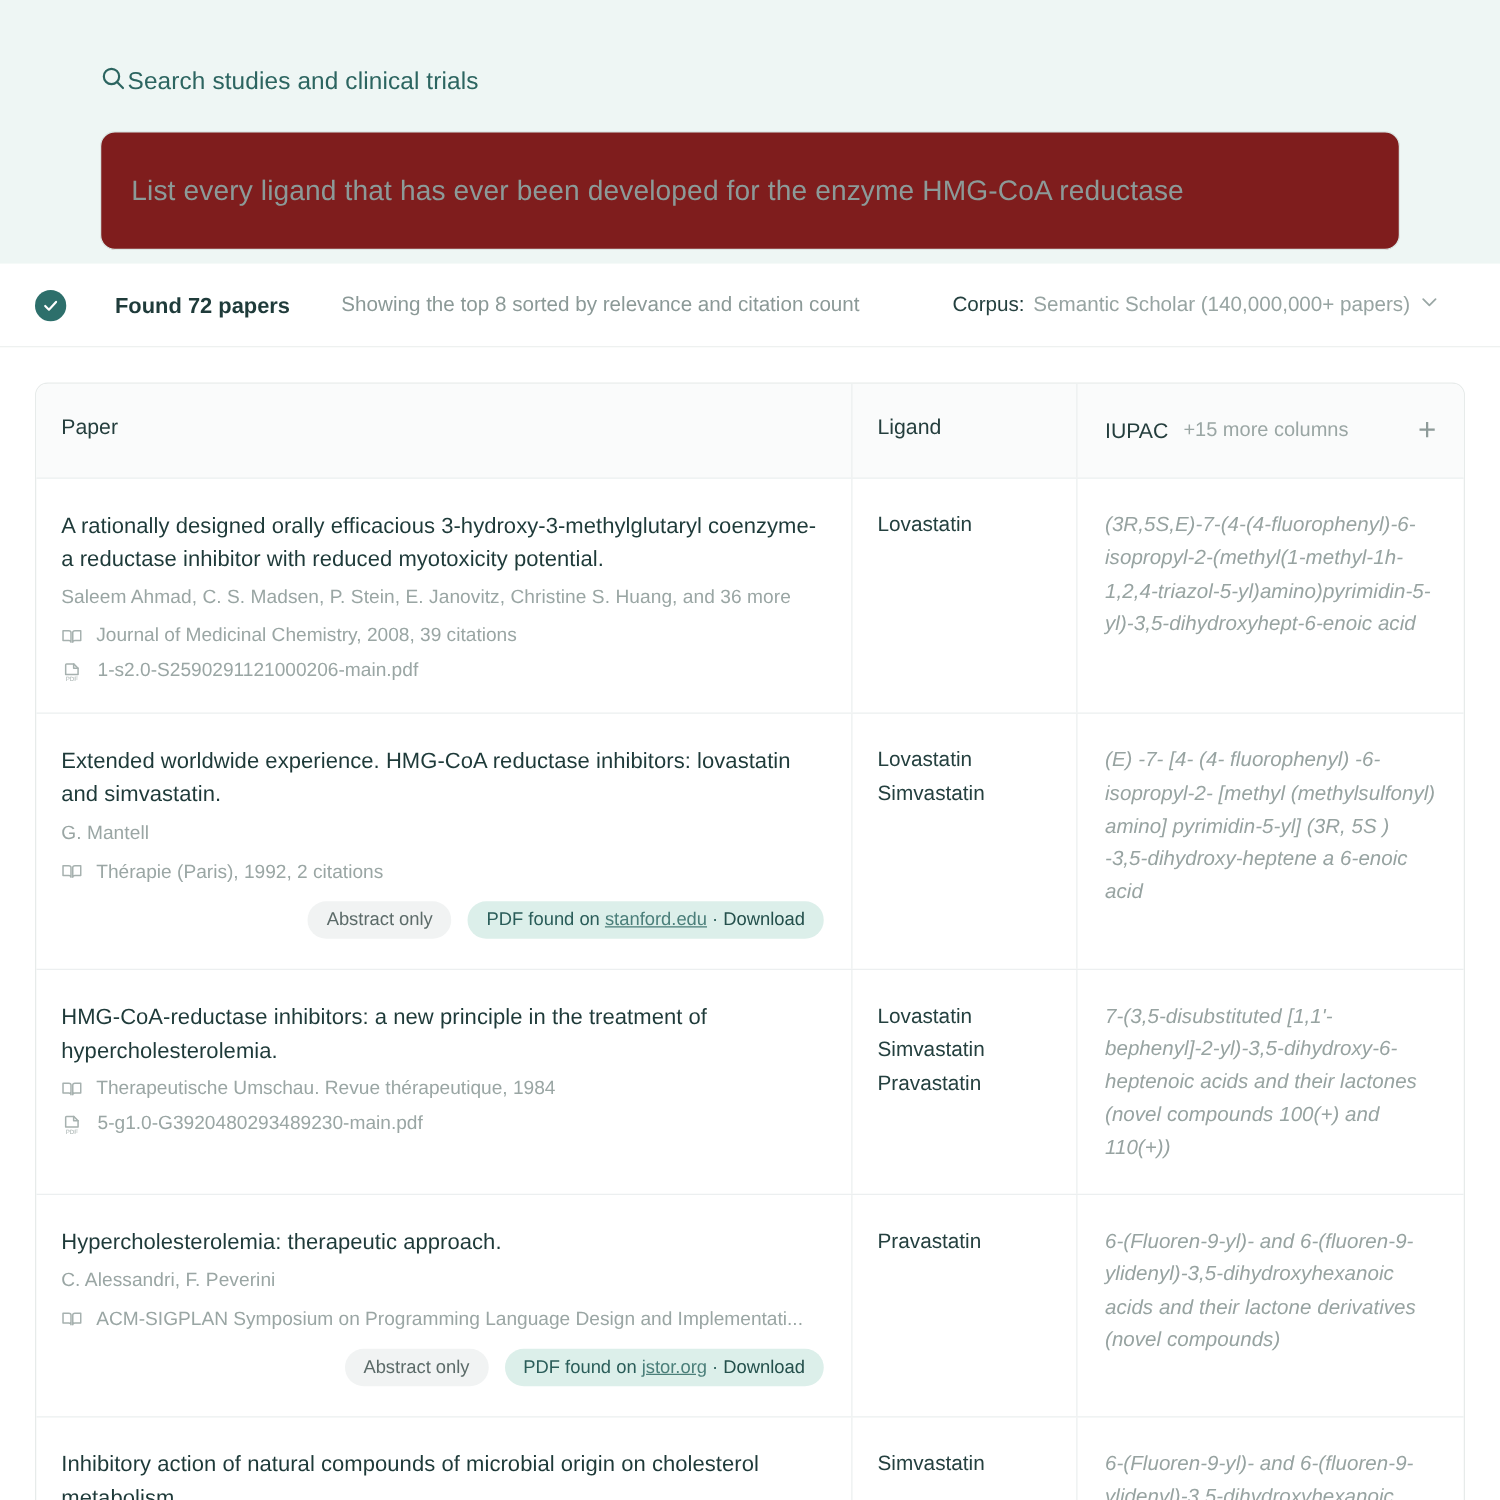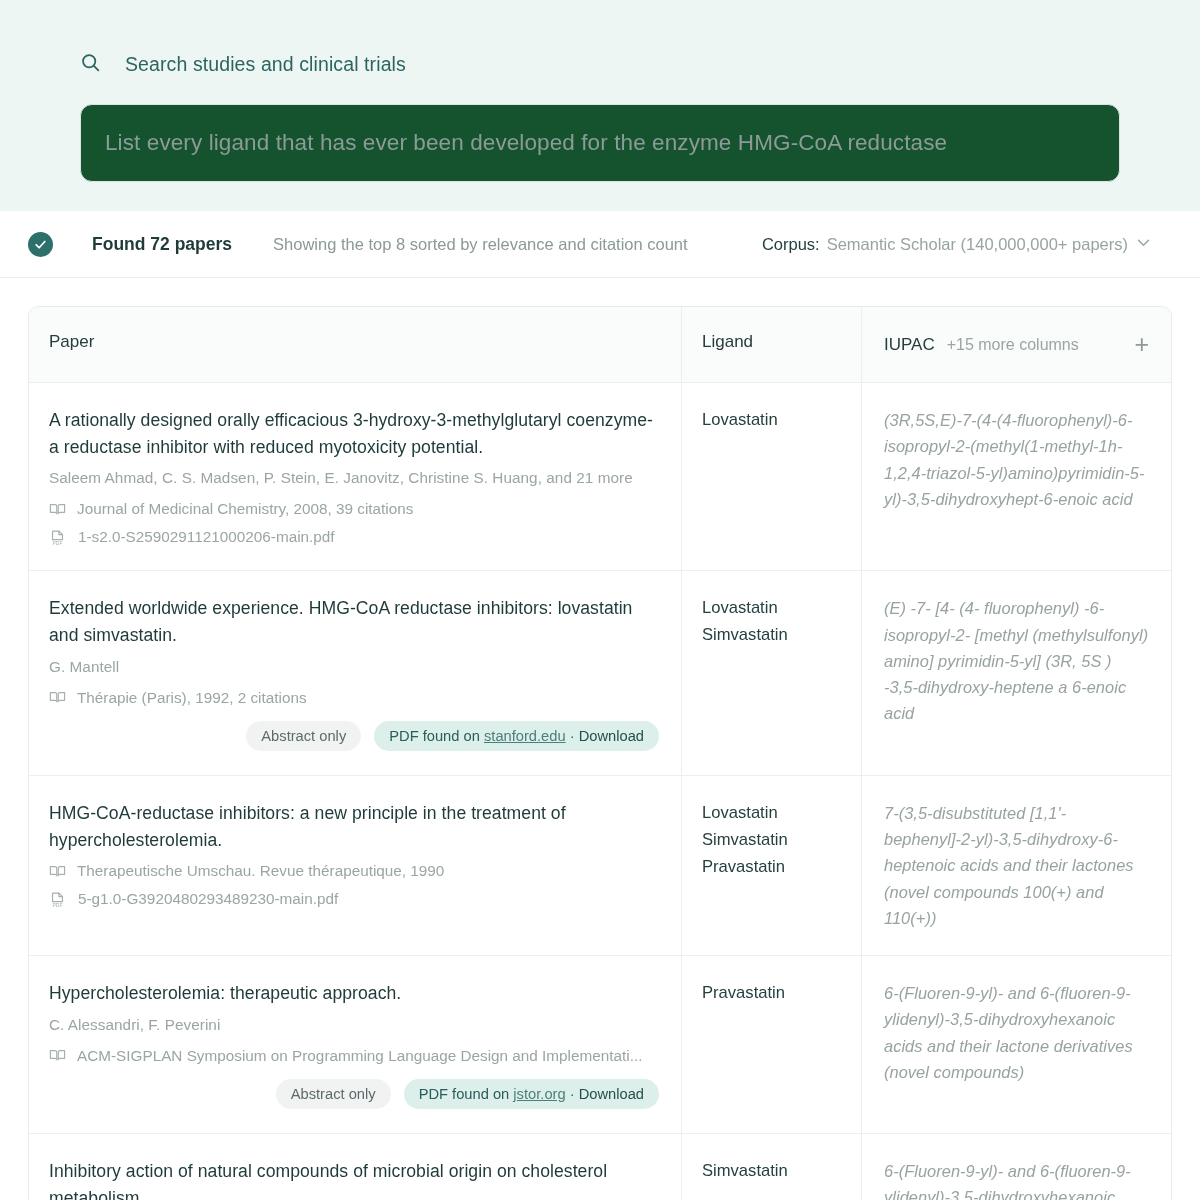--- a/index.html
+++ b/index.html
@@ -14,34 +14,34 @@
 
   
   .search-banner {
     background: #eef6f4;
     padding: 52px 80px 34px 80px;
     height: 211px;
   }
   .search-label-row {
     display: flex;
     align-items: center;
-    gap: 24px;
+    gap: 1px;
     margin-bottom: 27px;
   }
   .search-icon { display: block; }
   .search-label {
     font-size: 19.5px;
     color: #2c6560;
     letter-spacing: .1px;
   }
   .search-box {
     border: 1px solid #dbe6e3;
     border-radius: 12px;
-    background: #14532d;
-    height: 78px;
+    background: #7f1d1d;
+    height: 95px;
     display: flex;
     align-items: center;
     padding: 0 22px;
   }
   .search-box input {
     border: 0; outline: 0; background: transparent;
     width: 100%;
     font-family: "Liberation Sans", sans-serif;
     font-size: 22.5px;
     color: #8c9a98;
@@ -224,21 +224,21 @@
           <span class="more-cols">+15 more columns</span>
           <span class="plus-btn">+</span>
         </div>
       </div>
     </div>
 
     <div id="rows-host">
         <div class="row">
           <div class="c-paper">
             <div class="paper-title">A rationally designed orally efficacious 3-hydroxy-3-methylglutaryl coenzyme-a reductase inhibitor with reduced myotoxicity potential.</div>
-            <div class="authors">Saleem Ahmad, C. S. Madsen, P. Stein, E. Janovitz, Christine S. Huang, and 21 more</div>
+            <div class="authors">Saleem Ahmad, C. S. Madsen, P. Stein, E. Janovitz, Christine S. Huang, and 36 more</div>
             <div class="meta-line">
               <span>
                 <svg width="17" height="17" viewBox="0 0 24 24" fill="none" stroke="#a6b1af" stroke-width="1.7" stroke-linecap="round" stroke-linejoin="round">
                   <path d="M2 5h6.5c1.4 0 2.5.9 2.5 2v11c0-1.1-1.1-2-2.5-2H2z"></path>
                   <path d="M22 5h-6.5c-1.4 0-2.5.9-2.5 2v11c0-1.1 1.1-2 2.5-2H22z"></path>
                 </svg>
               </span>
               <span>Journal of Medicinal Chemistry, 2008, 39 citations</span>
             </div>
             <div class="meta-line">
@@ -288,21 +288,21 @@
         <div class="row">
           <div class="c-paper">
             <div class="paper-title">HMG-CoA-reductase inhibitors: a new principle in the treatment of hypercholesterolemia.</div>
             <div class="meta-line">
               <span>
                 <svg width="17" height="17" viewBox="0 0 24 24" fill="none" stroke="#a6b1af" stroke-width="1.7" stroke-linecap="round" stroke-linejoin="round">
                   <path d="M2 5h6.5c1.4 0 2.5.9 2.5 2v11c0-1.1-1.1-2-2.5-2H2z"></path>
                   <path d="M22 5h-6.5c-1.4 0-2.5.9-2.5 2v11c0-1.1 1.1-2 2.5-2H22z"></path>
                 </svg>
               </span>
-              <span>Therapeutische Umschau. Revue thérapeutique, 1990</span>
+              <span>Therapeutische Umschau. Revue thérapeutique, 1984</span>
             </div>
             <div class="meta-line">
               <span>
                 <svg width="17" height="17" viewBox="0 0 24 24" fill="none" stroke="#a6b1af" stroke-width="1.7" stroke-linecap="round" stroke-linejoin="round">
                   <path d="M14 3H6a1 1 0 0 0-1 1v11h14V8z"></path>
                   <polyline points="14,3 14,8 19,8"></polyline>
                   <text x="5" y="22.5" font-size="7" fill="#a6b1af" stroke="none" font-family="Liberation Sans, sans-serif">PDF</text>
                 </svg>
               </span>
               <span>5-g1.0-G3920480293489230-main.pdf</span>

